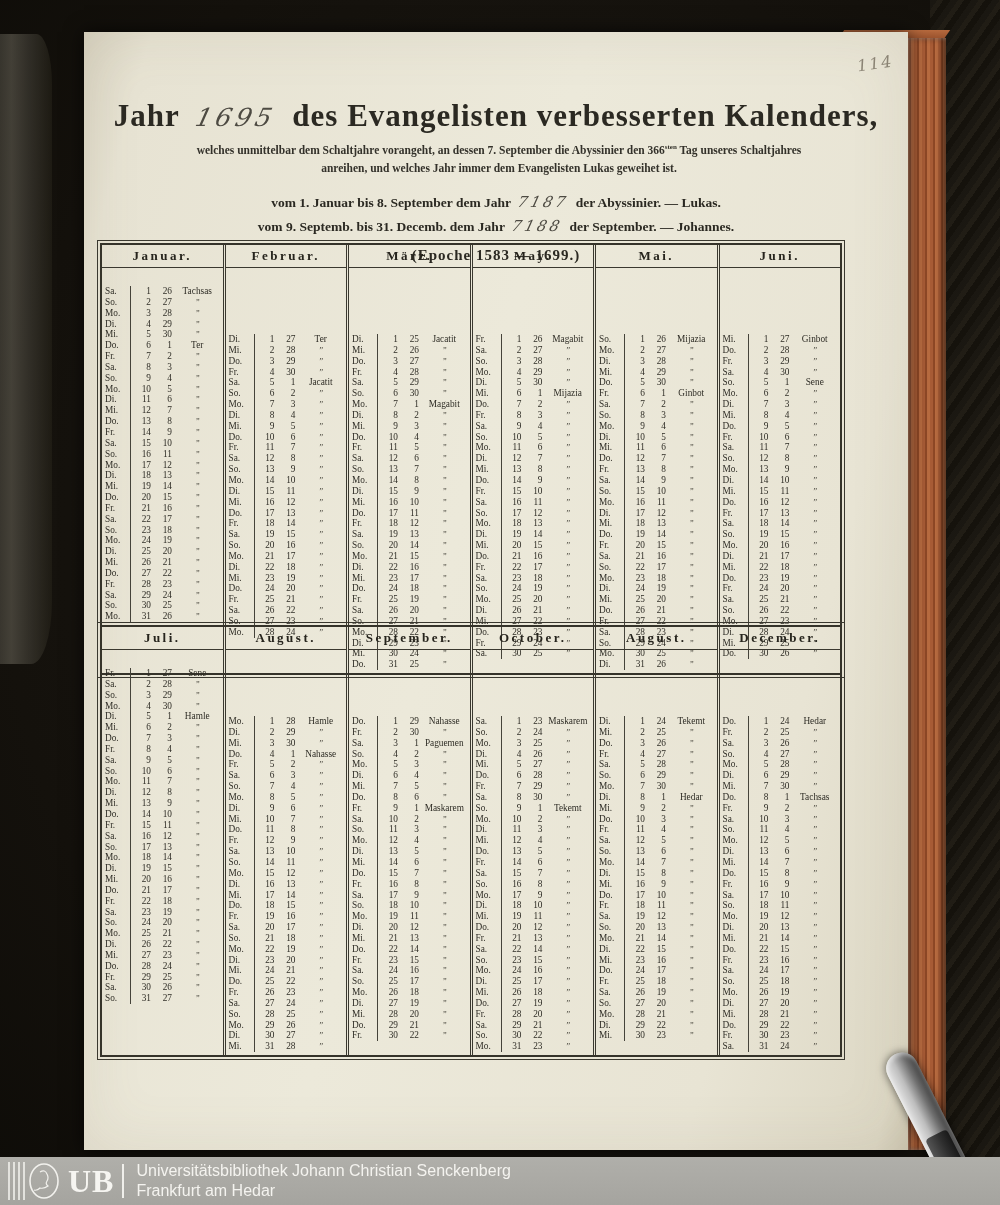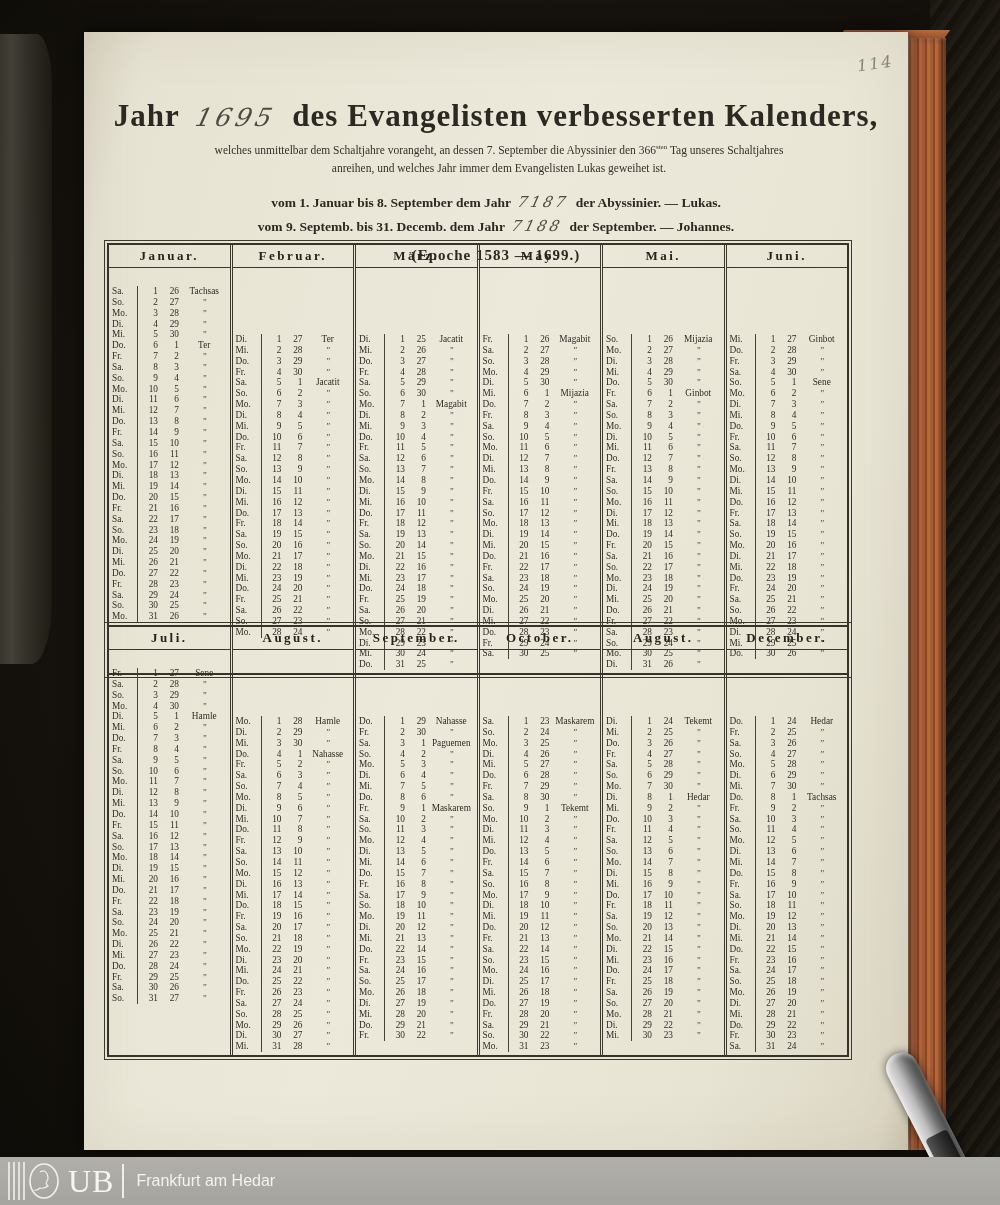--- a/index.html
+++ b/index.html
@@ -51,30 +51,30 @@
   .title-line{
     text-align:center;margin-top:66px;font-weight:bold;font-size:31px;
     letter-spacing:1px;white-space:nowrap;
   }
   .hw{
     font-family:"DejaVu Serif", serif;font-style:italic;font-weight:normal;
     letter-spacing:4px;color:#4d4a42;display:inline-block;transform:skewX(-14deg);
   }
   .title-line .hw{font-size:25px;padding:0 8px;}
   .subtitle{
-    text-align:center;font-size:11.5px;font-weight:normal;line-height:1.55;
+    text-align:center;font-size:11.5px;font-weight:bold;line-height:1.55;
     margin-top:8px;color:#33312a;padding-left:6px;
   }
   .subtitle sup{font-size:7px;}
   .period-lines{margin-top:12px;text-align:center;font-size:13.5px;font-weight:bold;line-height:1.65;}
   .period-lines .hw{font-size:15px;padding:0 4px;letter-spacing:3px;}
   .epoch{ text-align:center;font-size:15px;font-weight:bold;margin-top:8px;letter-spacing:1px;}
   
   .cal-outer{
-    position:absolute;left:20px;width:742px;
+    position:absolute;left:13px;width:742px;
     border:1px solid #3a382f;padding:2px;background:transparent;
   }
   #table1{top:208px;}
   #table2{top:590px;}
   .cal-inner{
     border:2px solid #35332a;display:flex;align-items:stretch;background:transparent;
   }
   .month{flex:1 1 0;display:flex;flex-direction:column;min-width:0;}
   .month + .month{border-left:3px double #3a382f;gap:48px;}
   .month-header{
@@ -104,21 +104,21 @@
   
   .footer-bar{
     position:absolute;left:0;bottom:0;width:1000px;height:48px;
     background:linear-gradient(180deg,#b0afaa,#a5a49f);
     display:flex;align-items:center;
     font-family:"Liberation Sans", sans-serif;color:#f4f3ef;
   }
   .logo{display:flex;align-items:center;height:100%;padding-left:6px;flex:none;}
   .logo svg{display:block;}
   .logo-ub{
-    font-family:"Liberation Serif", serif;font-weight:normal;font-size:32px;
+    font-family:"Liberation Serif", serif;font-weight:bold;font-size:32px;
     color:#f6f5f1;margin:0 8px 0 4px;letter-spacing:1px;line-height:1;
   }
   .logo-divider{width:2px;height:34px;background:#f0efeb;margin-right:12px;flex:none;}
   .footer-text{display:flex;flex-direction:column;justify-content:center;line-height:1.25;}
   .footer-line{font-size:16px;}
 </style>
 </head>
 <body>
 
 <div class="scan-bg"></div>
@@ -2427,15 +2427,16 @@
         <line x1="13" y1="2" x2="13" y2="40"></line>
         <line x1="18" y1="2" x2="18" y2="40"></line>
         <ellipse cx="38" cy="21" rx="14" ry="17"></ellipse>
         <path d="M34 12 q5 -3 7 2 q2 4 0 7 q-2 3 1 5 q-4 3 -8 2 q-3 3 -6 2" stroke-width="1.2"></path>
       </g>
     </svg>
     <span class="logo-ub">UB</span>
   </div>
   <div class="logo-divider"></div>
   <div class="footer-text">
+    <span class="footer-line">Universitätsbibliothek Johann Christian Senckenberg</span>
     <span class="footer-line">Frankfurt am Hedar</span>
   </div>
 </div>
 
 </body></html>

